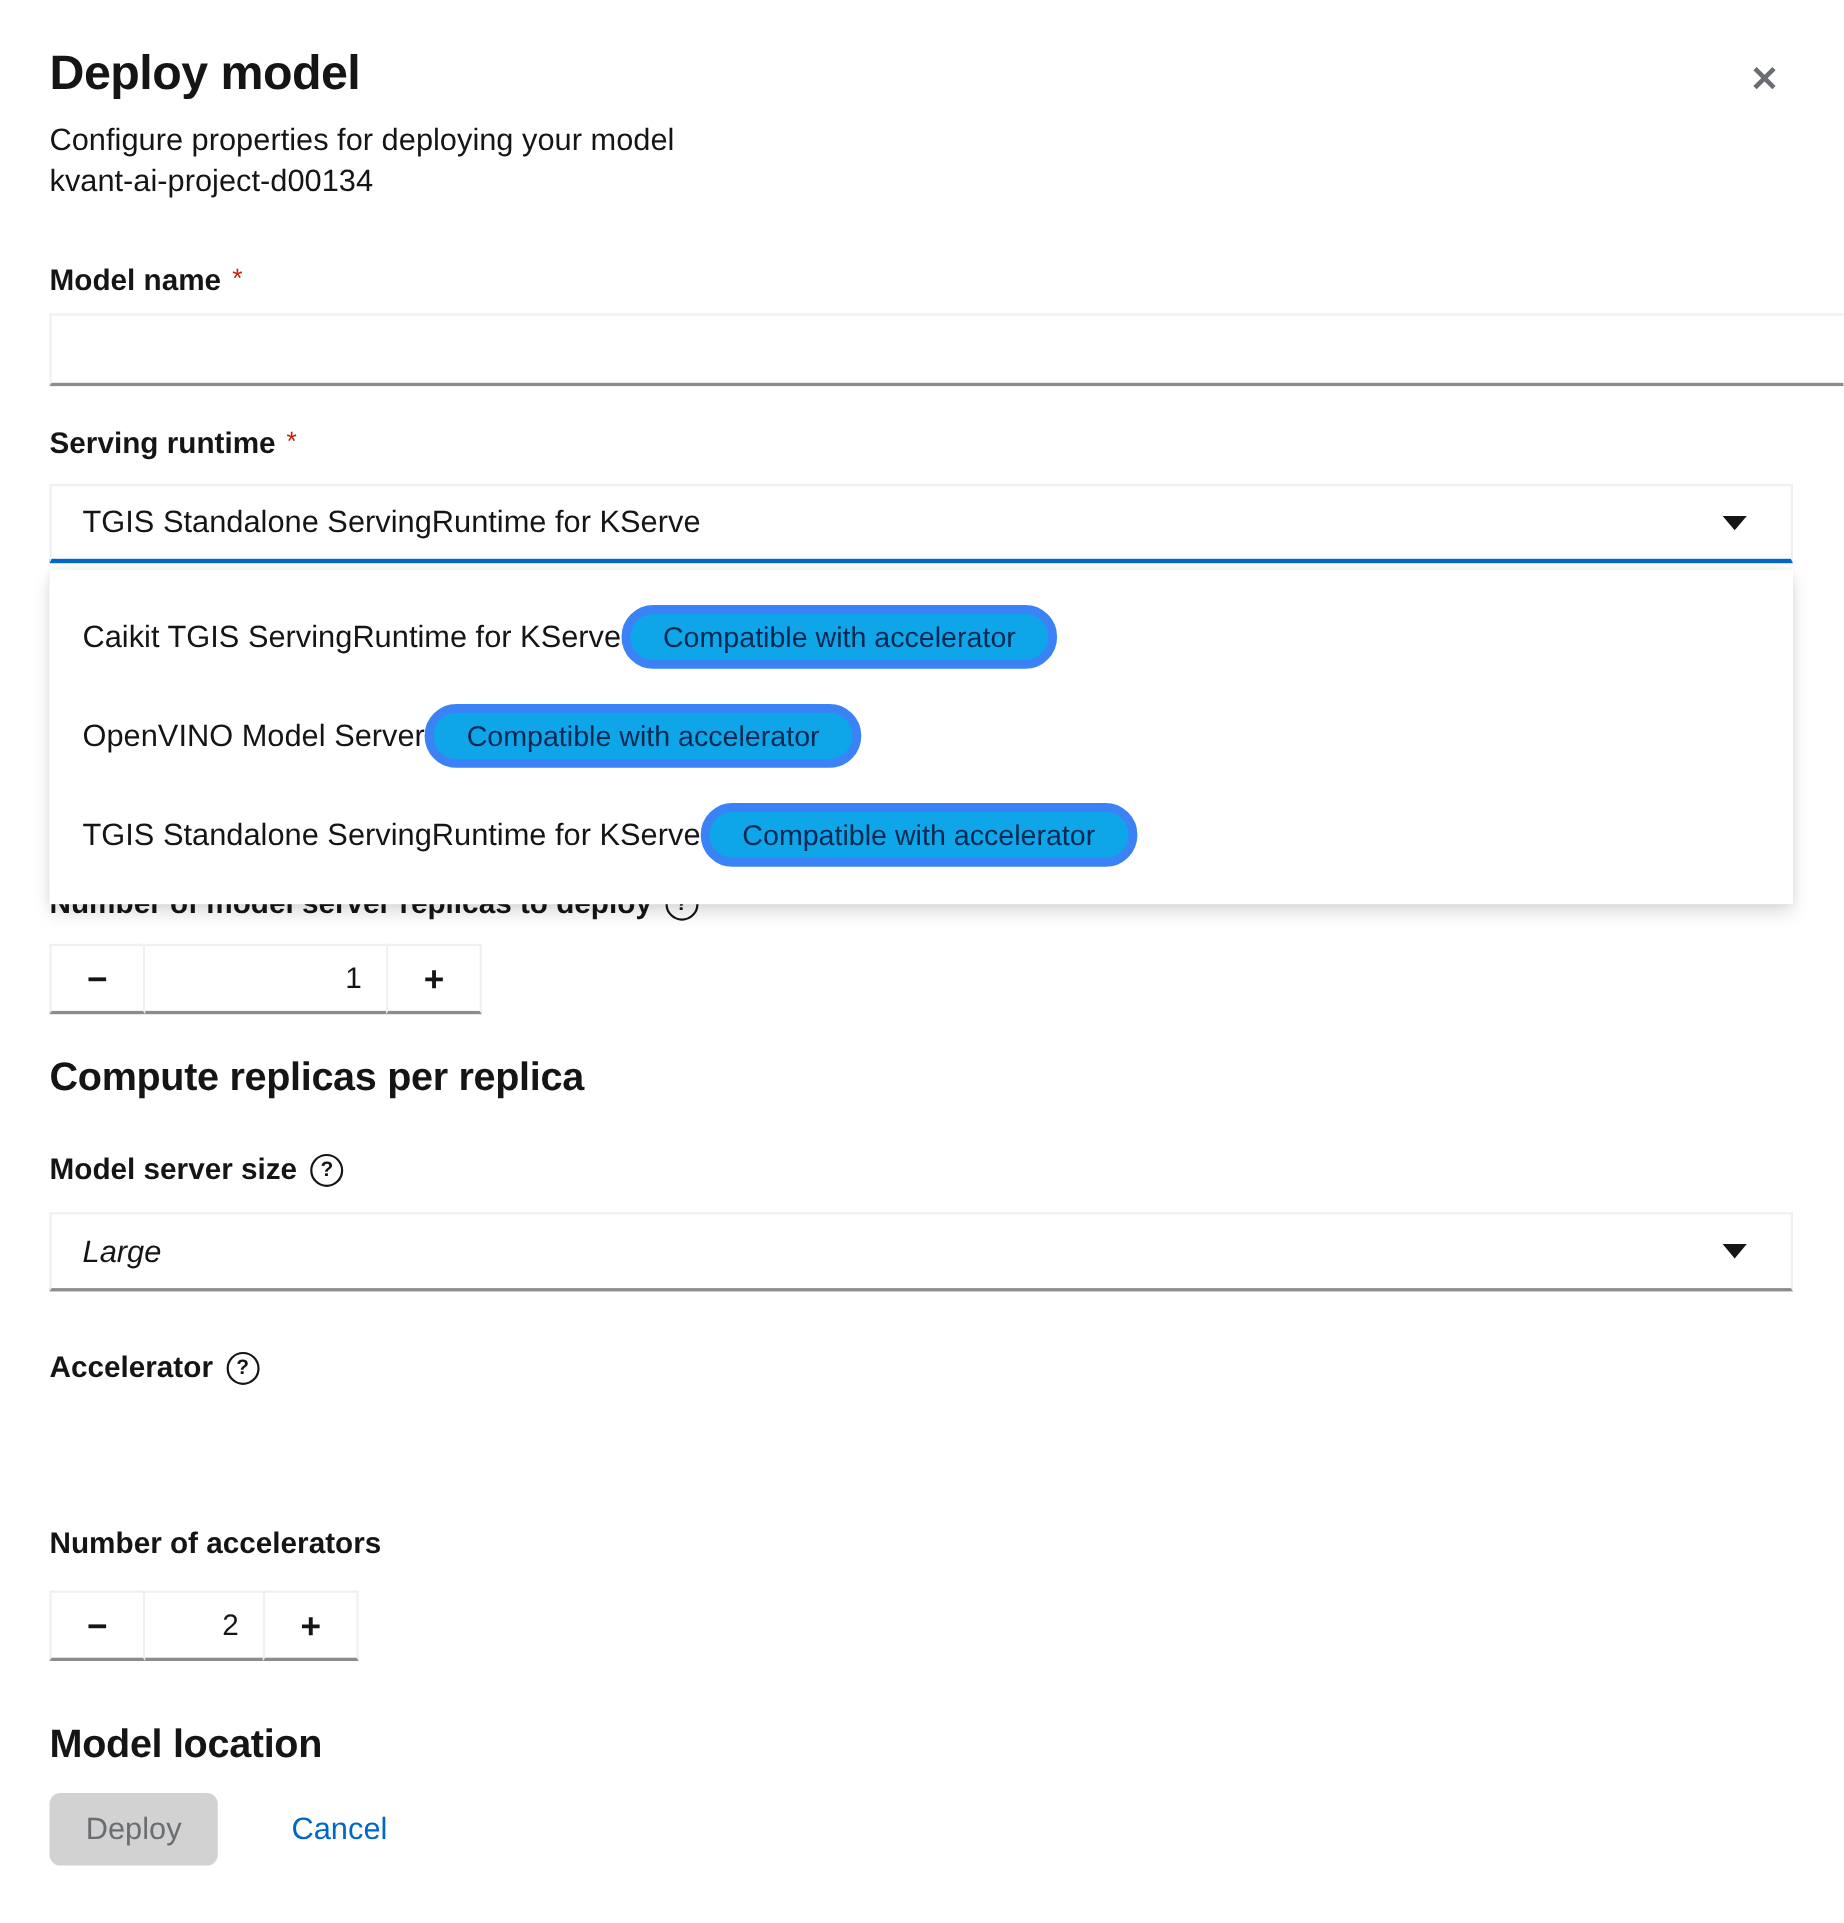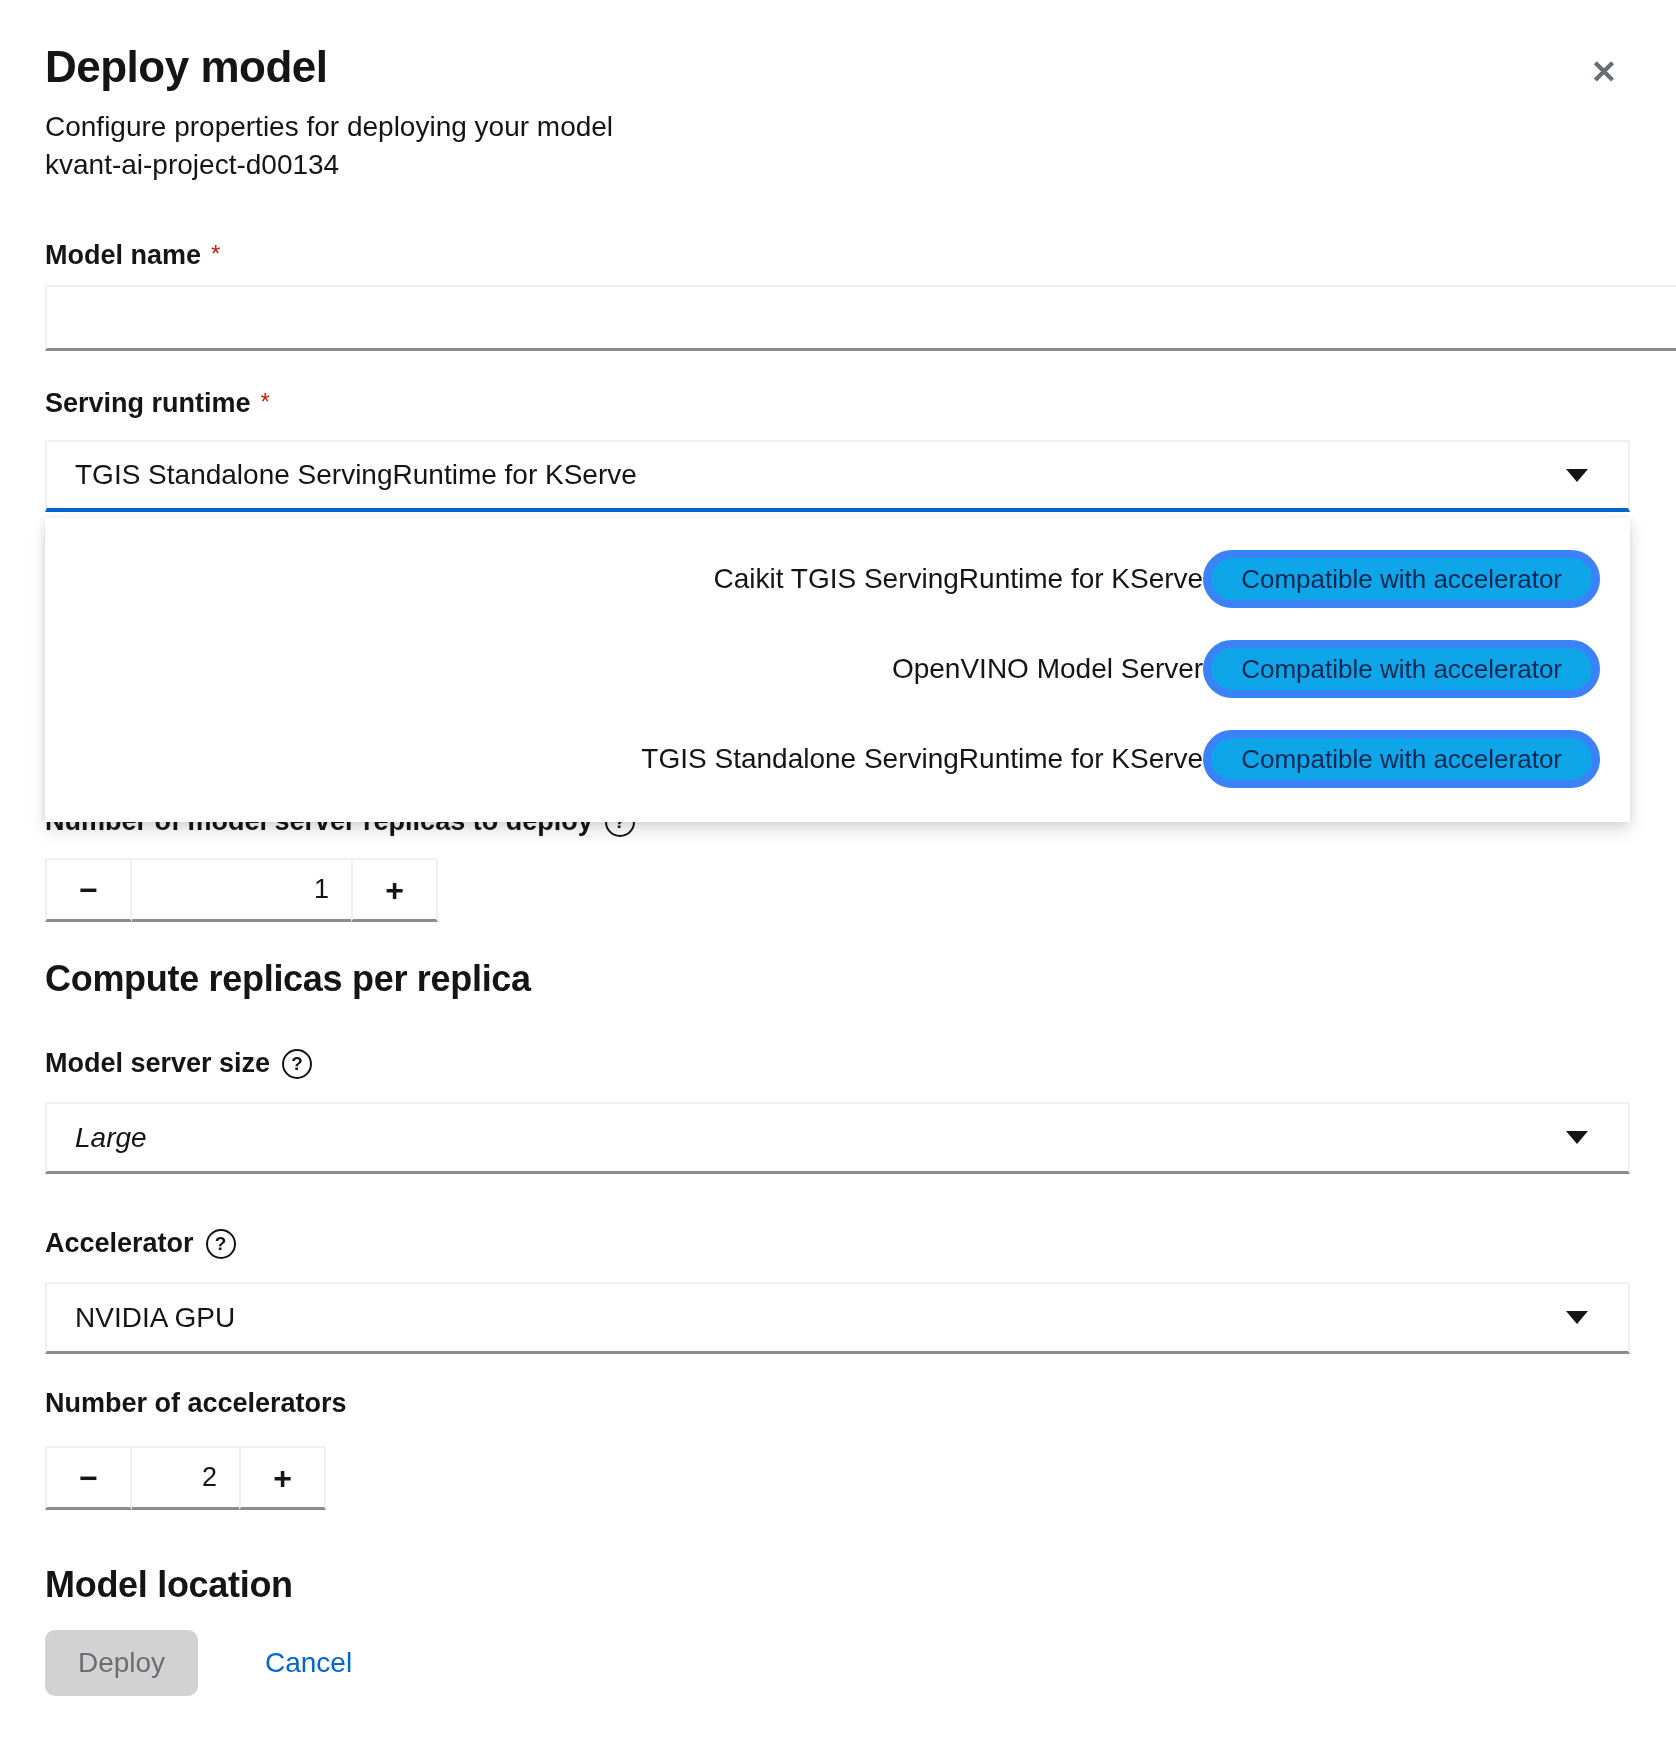--- a/index.html
+++ b/index.html
@@ -70,21 +70,21 @@
     border-right: 11px solid transparent; border-top: 13px solid #151515;
     margin-right: 12px; flex: 0 0 auto;
   }
 
   
   .dropdown-menu {
     background: #fff; z-index: 10; padding: 16px 0 18px 0;
     box-shadow: 0 8px 16px rgba(3,3,3,0.14), 0 0 8px rgba(3,3,3,0.08);
   }
   .menu-item {
-    height: 90px; display: flex; align-items: center; justify-content: flex-end;
+    height: 90px; display: flex; align-items: center; justify-content: flex-start;
     padding: 0 30px; cursor: pointer; font-size: 28px; background: #fff;
   }
   .badge {
     height: 58px; display: inline-flex; align-items: center;
     padding: 0 30px; border-radius: 30px;
     background: #0ea5e9; border: 8px solid #3b82f6;
     color: #002952; font-size: 26px; white-space: nowrap; flex: 0 0 auto;
   }
 
   
@@ -183,24 +183,20 @@
   </div>
   <div class="abs select-toggle pos-size-select">
     <span>Large</span>
     <span class="caret-down"></span>
   </div>
 
   <div class="abs field-label-row pos-accel-label">
     <span>Accelerator</span>
     <span class="help-icon">?</span>
   </div>
-  <div class="abs select-toggle pos-accel-select">
-    <span>NVIDIA GPU</span>
-    <span class="caret-down"></span>
-  </div>
 
   <div class="abs field-label-row pos-accel-count-label">
     <span>Number of accelerators</span>
   </div>
   <div class="abs stepper pos-stepper2">
     <button class="stepper-btn">−</button>
     <input class="stepper-input narrow" type="text" readonly="" value="2" style="">
     <button class="stepper-btn">+</button>
   </div>
 

